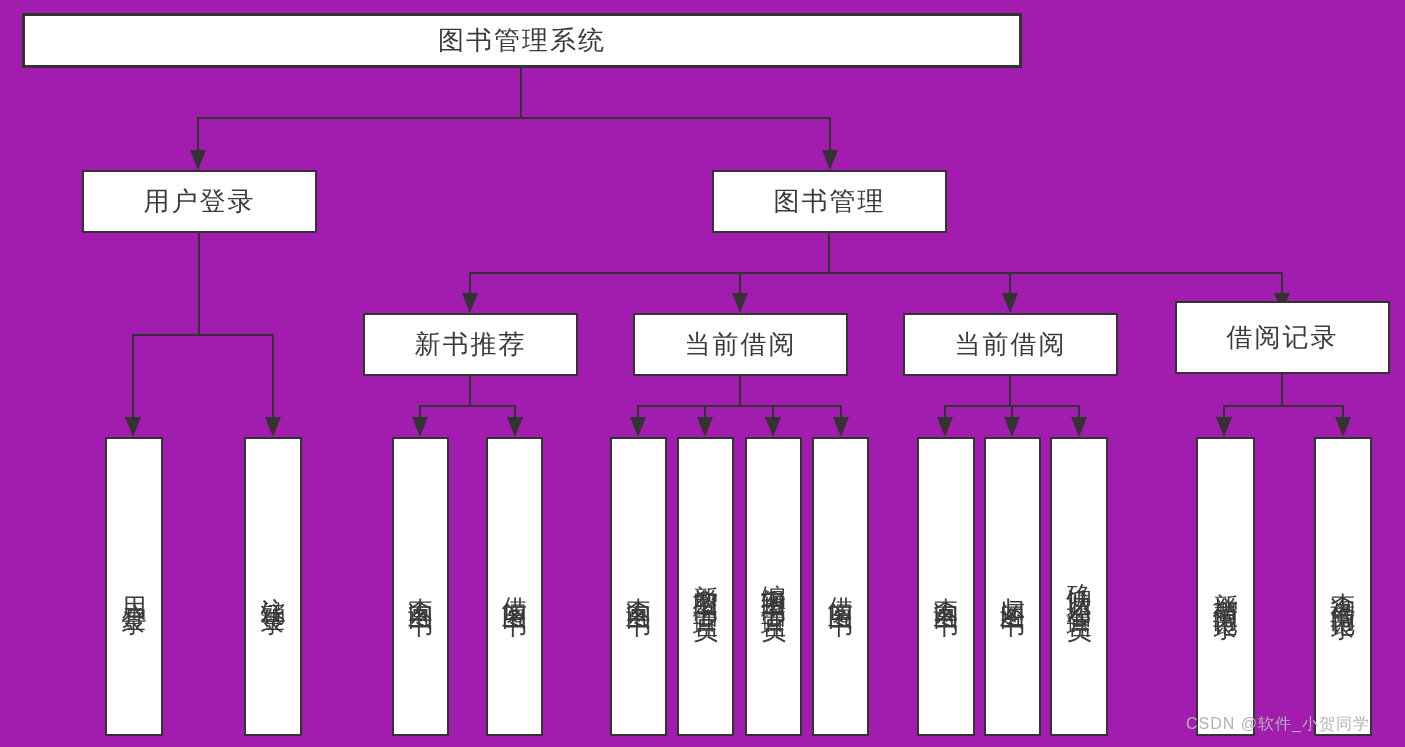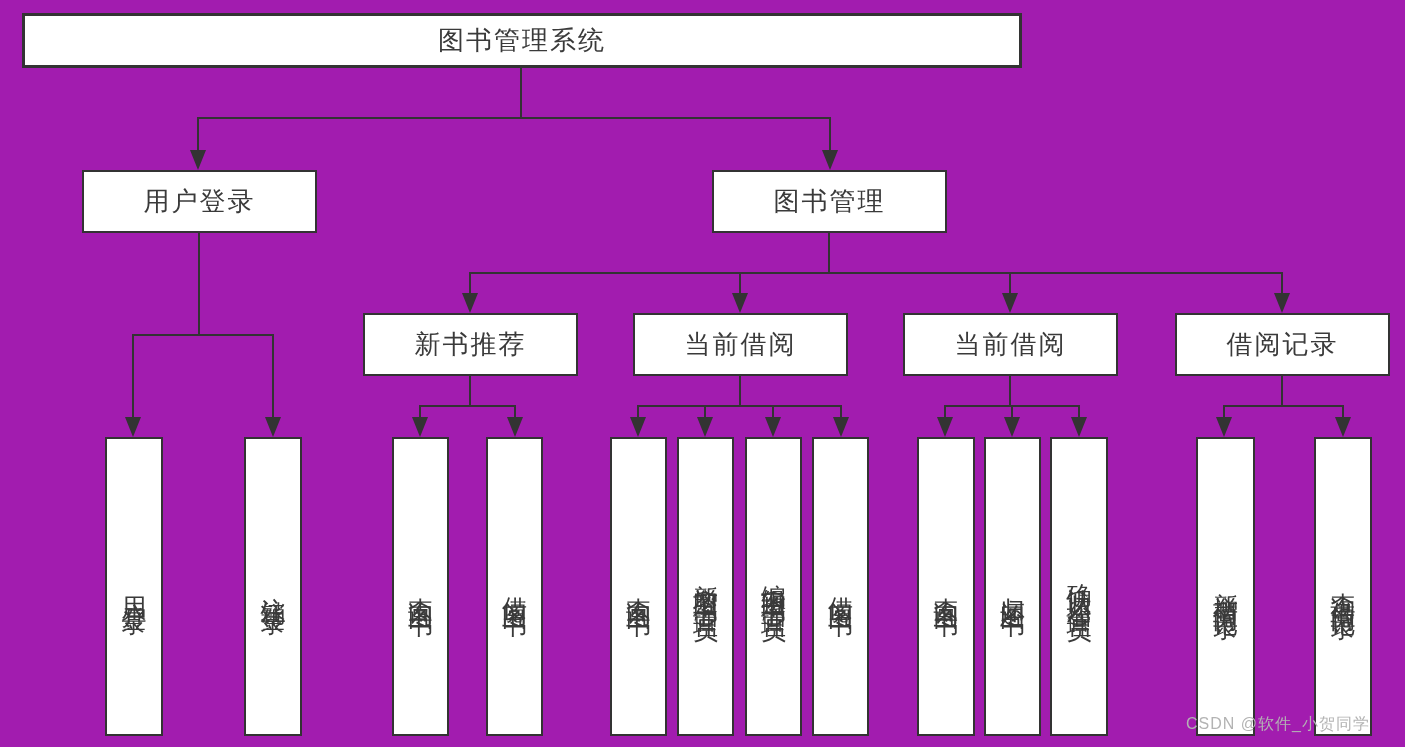--- a/index.html
+++ b/index.html
@@ -98,21 +98,21 @@
 
   <div class="box" style="left:363px;top:313px;width:215px;height:63px;">
     <span class="hlabel">新书推荐</span>
   </div>
   <div class="box" style="left:633px;top:313px;width:215px;height:63px;">
     <span class="hlabel">当前借阅</span>
   </div>
   <div class="box" style="left:903px;top:313px;width:215px;height:63px;align-items:center;">
     <span class="hlabel">当前借阅</span>
   </div>
-  <div class="box" style="left:1175px;top:313px;width:215px;height:63px;justify-content:center;">
+  <div class="box" style="left:1175px;top:301px;width:215px;height:73px;justify-content:center;">
     <span class="hlabel">借阅记录</span>
   </div>
 
   <div class="line" style="left:469px;top:374px;width:2px;height:33px;"></div>
   <div class="line" style="left:419px;top:405px;width:97px;height:2px;"></div>
   <div class="line" style="left:419px;top:405px;width:2px;height:14px;"></div>
   <div class="arrow" style="left:412px;top:417px;"></div>
   <div class="line" style="left:514px;top:405px;width:2px;height:14px;"></div>
   <div class="arrow" style="left:507px;top:417px;"></div>
 

